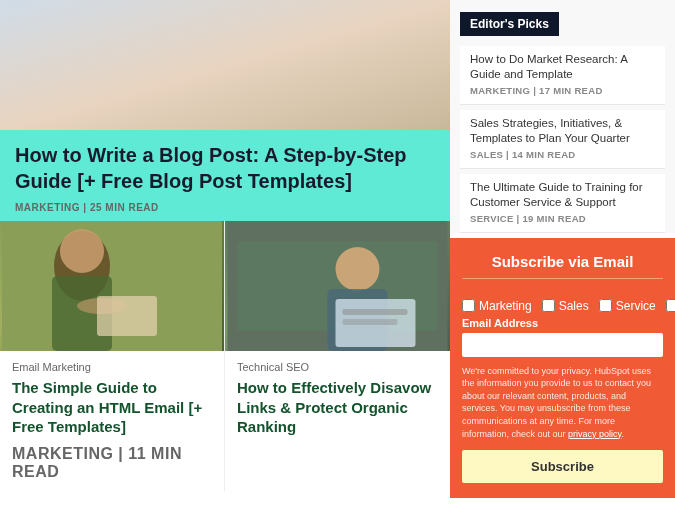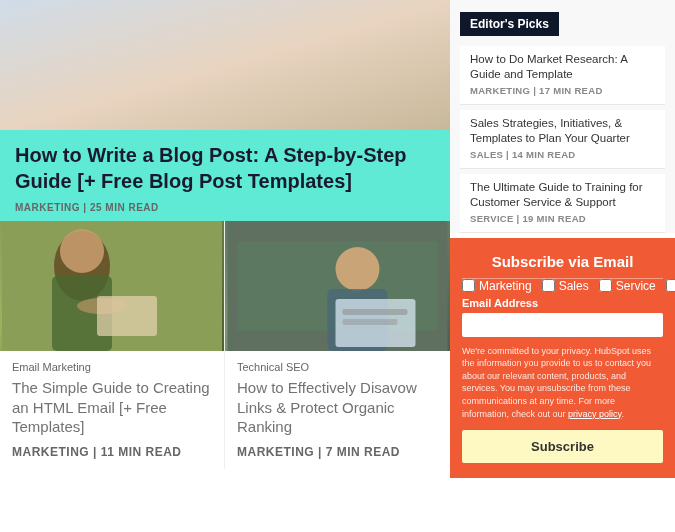--- a/index.html
+++ b/index.html
@@ -66,27 +66,27 @@
       background: linear-gradient(135deg, #5a7a5a 0%, #7a9a6a 30%, #6a8060 60%, #4a6050 100%);
     }
     .article-content { padding: 10px 12px; }
     .article-category {
       font-size: 11px;
       color: #666;
       margin-bottom: 5px;
     }
     .article-title {
       font-size: 15px;
-      font-weight: normal;
-      color: #737373;
+      font-weight: bold;
+      color: #14532d;
       line-height: 1.3;
       margin-bottom: 8px;
     }
     .article-meta {
-      font-size: 12px;
+      font-size: 16px;
       color: #666;
       font-weight: bold;
       letter-spacing: 0.5px;
       text-transform: uppercase;
     }
 
     
     .sidebar { width: 225px; }
 
     
@@ -124,21 +124,21 @@
     .subscribe-box {
       background: #f05a35;
       padding: 15px 12px;
       margin-top: 5px;
     }
     .subscribe-title {
       color: #fff;
       font-size: 15px;
       font-weight: bold;
       text-align: center;
-      margin-bottom: 0;
+      margin-bottom: 20px;
       padding-bottom: 8px;
       border-bottom: 1px solid rgba(255,255,255,0.4);
     }
     .checkboxes {
       display: grid;
       grid-template-columns: 1fr 1fr 1fr 1fr;
       gap: 16px 10px;
       margin-bottom: 4px;
     }
     .checkbox-item {
@@ -235,21 +235,20 @@
             <ellipse cx="130" cy="48" rx="22" ry="22" fill="#d4a87a" opacity="0.9"></ellipse>
             <rect x="100" y="68" width="60" height="62" rx="5" fill="#4a6878" opacity="0.8"></rect>
             <rect x="108" y="78" width="80" height="48" rx="3" fill="#d0e0e8" opacity="0.8"></rect>
             <rect x="115" y="88" width="65" height="6" rx="2" fill="#888" opacity="0.5"></rect>
             <rect x="115" y="98" width="55" height="6" rx="2" fill="#888" opacity="0.4"></rect>
           </svg>
         </div>
         <div class="article-content">
           <p class="article-category">Technical SEO</p>
           <h2 class="article-title">How to Effectively Disavow Links &amp; Protect Organic Ranking</h2>
-          <p class="article-meta">MARKETING | 7 MIN READ</p>
         </div>
       </div>
     </div>
   </div>
 
   <div class="sidebar">
 
     <div class="editors-picks">
       <div class="editors-picks-header">Editor's Picks</div>
 

